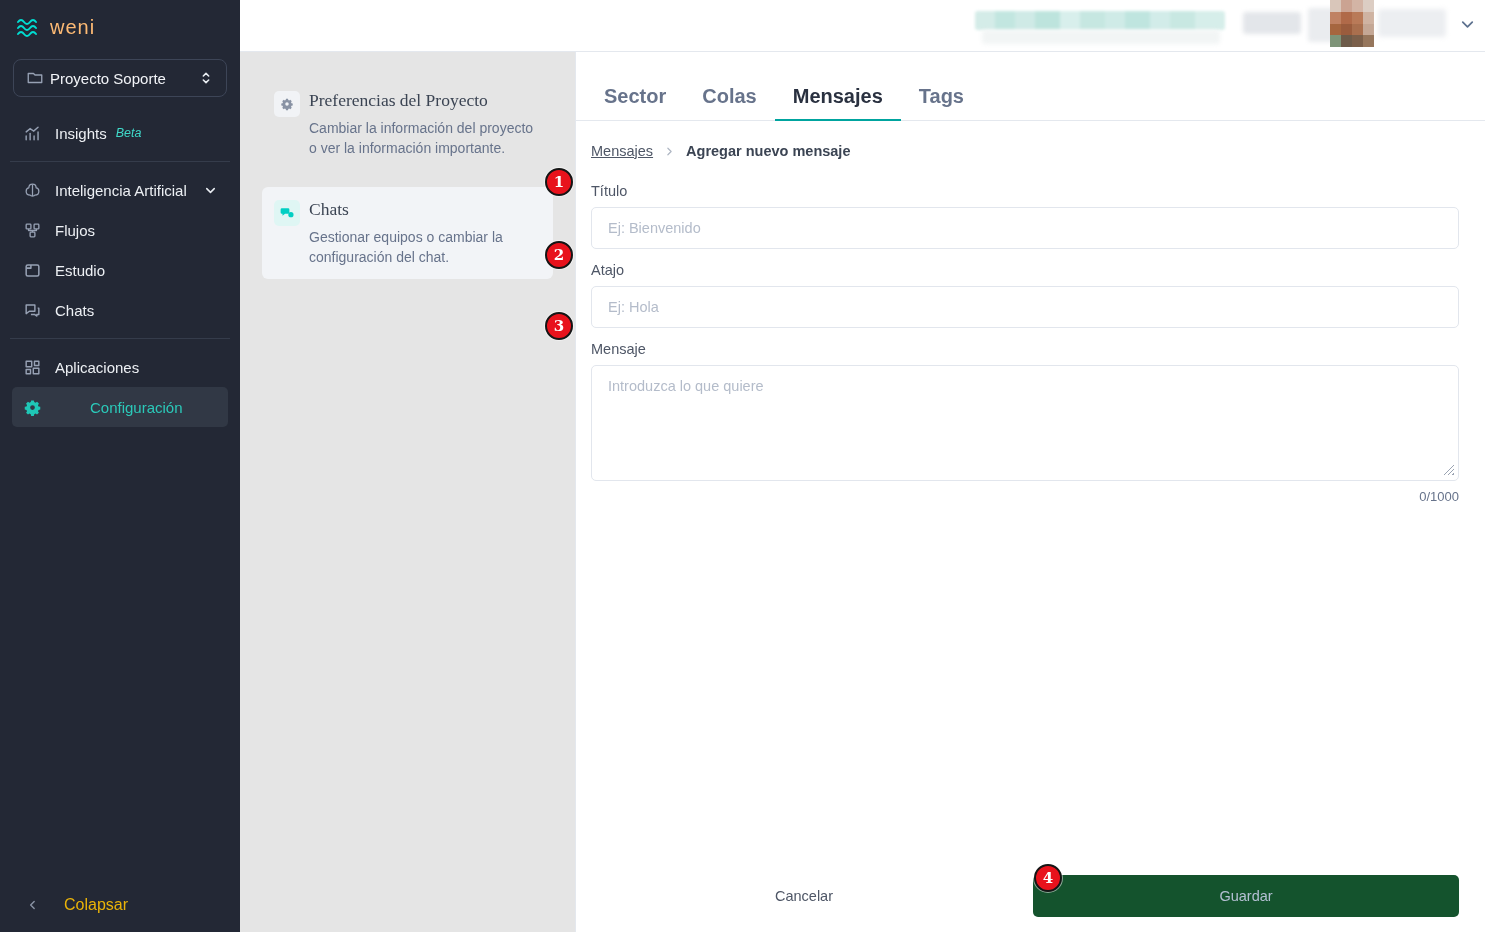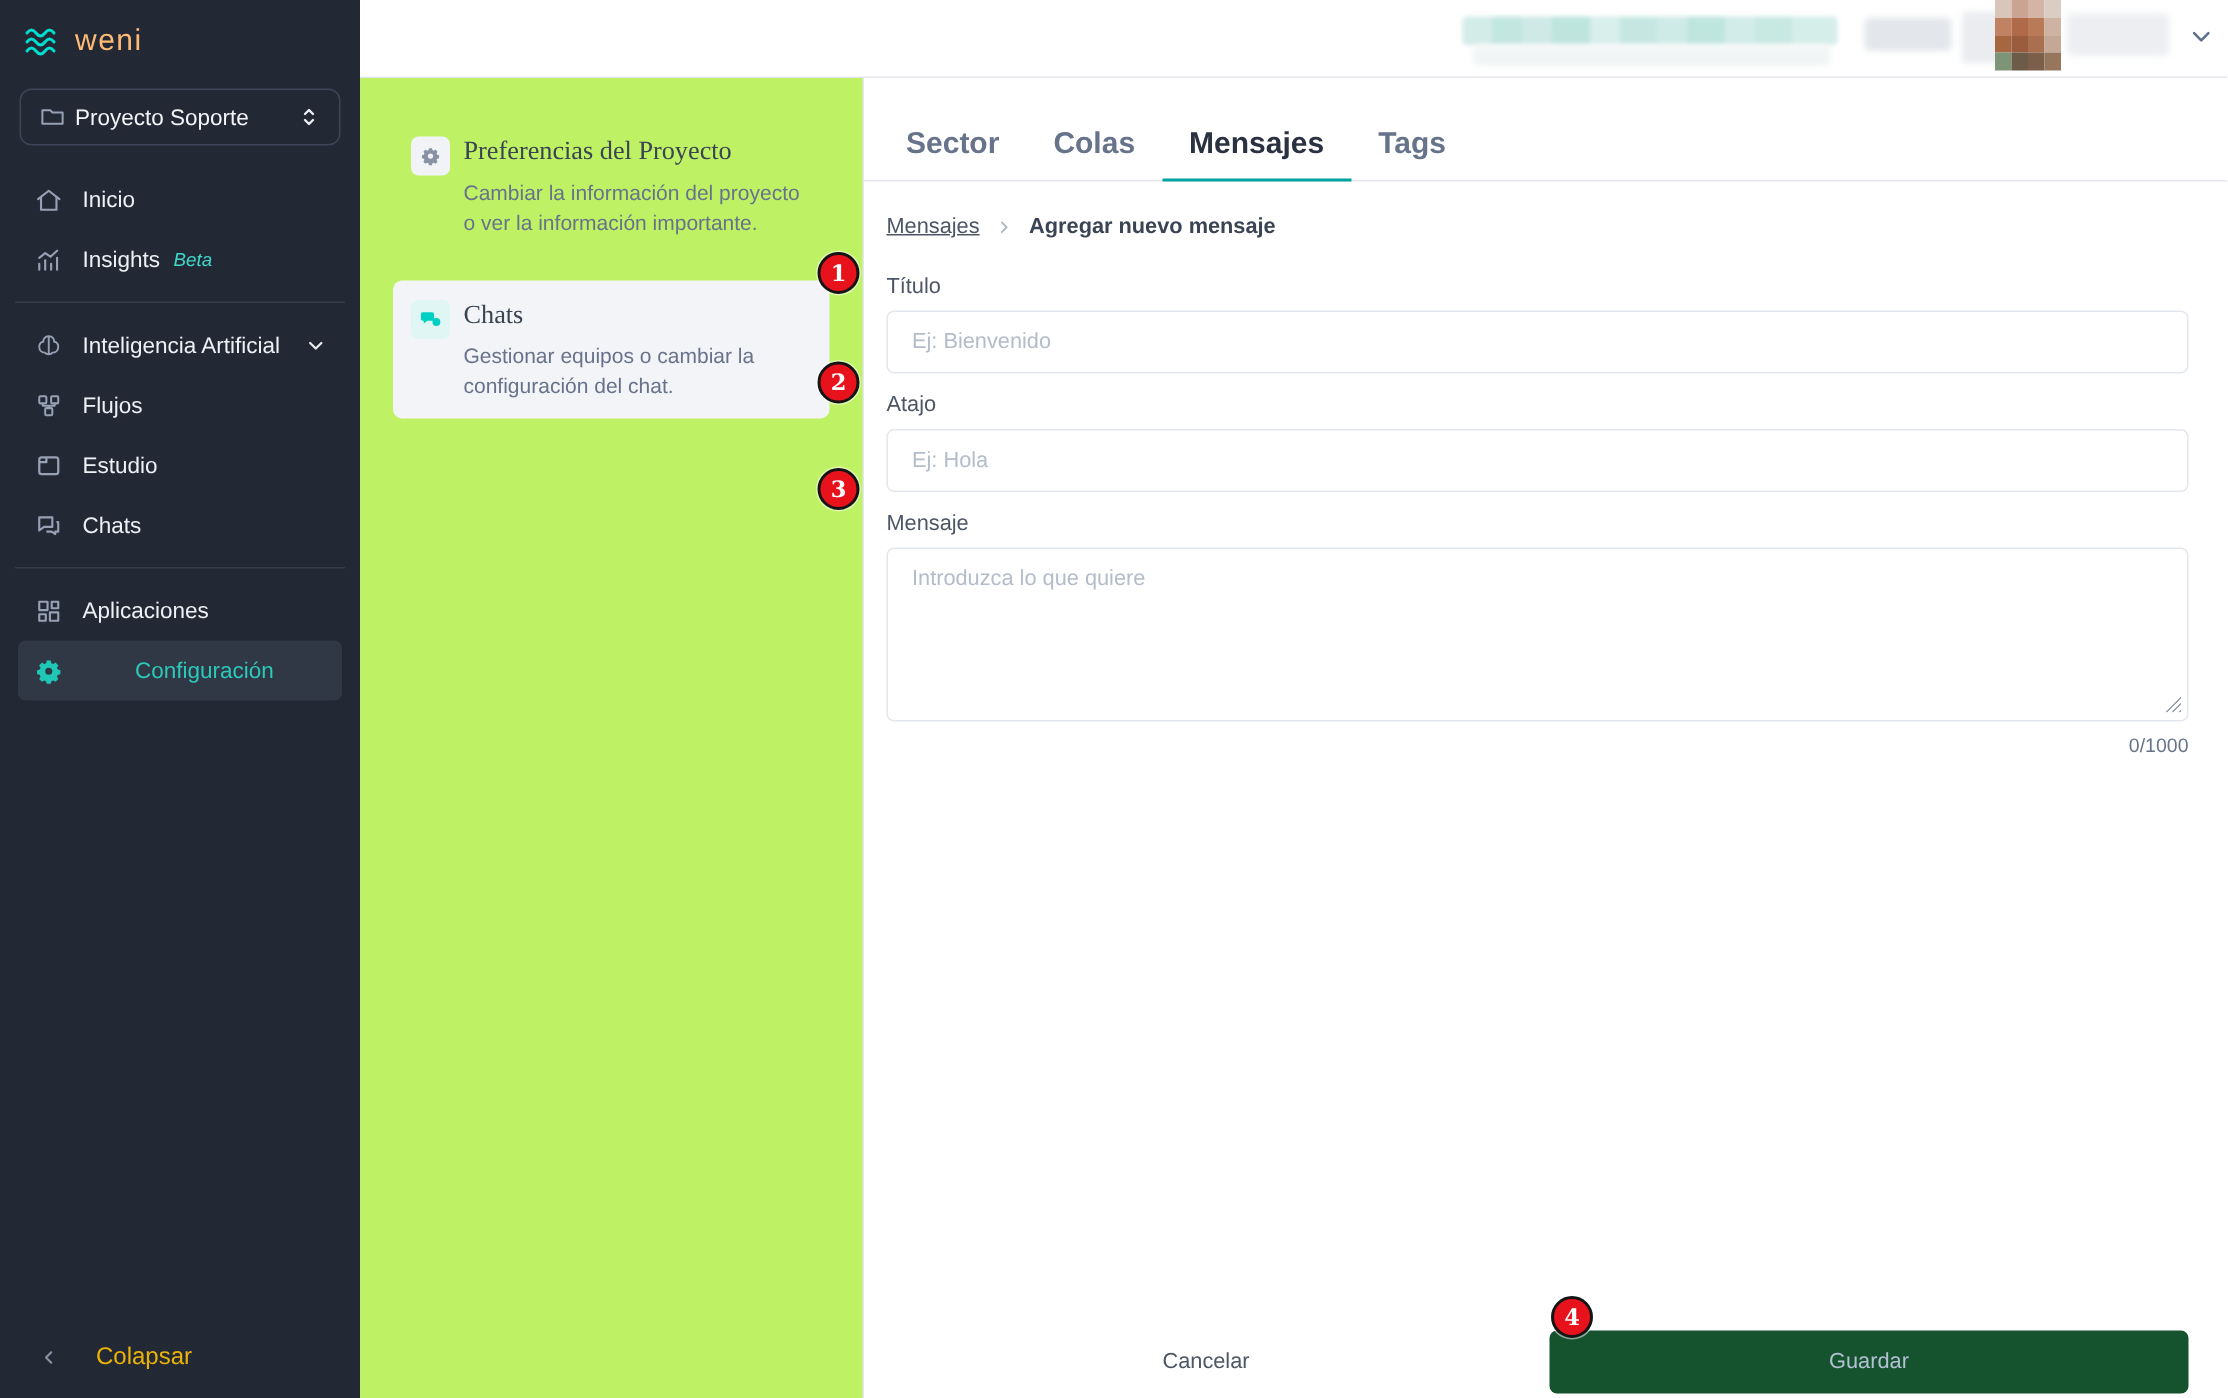--- a/index.html
+++ b/index.html
@@ -49,21 +49,21 @@
   .chip-pale { left:742px; top:30px; width:238px; height:14px; background:#f2f5f5; filter:blur(2px); }
   .chip-gray1 { left:1003px; top:12px; width:58px; height:22px; background:#e3e6ea; filter:blur(2px); }
   .chip-gray2 { left:1068px; top:8px; width:28px; height:34px; background:#eaecef; filter:blur(2px); }
   .chip-gray3 { left:1138px; top:9px; width:68px; height:28px; background:#eceef1; filter:blur(2.5px); }
   .avatar-px { position:absolute; left:1090px; top:0; width:44px; height:47px;
     display:grid; grid-template-columns:repeat(4,1fr); grid-template-rows:repeat(4,1fr); filter:blur(0.5px); }
   .avatar-px div { width:100%; height:100%; }
   .header-caret { position:absolute; left:1218px; top:15px; color:#5D718F; }
   
   .content { flex:1; display:flex; min-height:0; }
-  .settings-nav { width:336px; min-width:336px; border-right:1px solid #E4E8EE; padding-top:26px; background:#bef264; }
+  .settings-nav { width:336px; min-width:336px; border-right:1px solid #E4E8EE; padding-top:26px; background:#e5e5e5; }
   .settings-item { margin:0 22px 16px 22px; padding:12px; border-radius:6px; display:flex; gap:9px; align-items:flex-start; cursor:pointer; }
   .settings-item.selected { background:#F2F4F7; }
   .s-iconbox { width:26px; height:26px; border-radius:5px; display:flex; align-items:center; justify-content:center; flex:none; margin-top:1px; }
   .s-iconbox.gray { background:#F1F3F6; color:#8892A4; }
   .s-iconbox.teal { background:#DFF6F4; color:#00CFC3; }
   .s-title { font-family:"Liberation Serif", serif; font-size:17.5px; color:#3B4453; margin-bottom:7px; }
   .s-desc { font-size:14px; color:#67738B; line-height:1.45; max-width:246px; }
   
   .page { flex:1; display:flex; flex-direction:column; min-width:0; background:#fff; }
   .tabs { display:flex; padding-left:10px; margin-top:33px; border-bottom:1px solid #E4E8EE; }
@@ -83,21 +83,21 @@
     background:#fff; outline:none;
   }
   .field input { height:42px; padding:0 16px; }
   .field textarea { height:116px; padding:12px 16px; resize:none; display:block; }
   .field input::placeholder, .field textarea::placeholder { color:#B4BCCA; }
   .ta-wrap { position:relative; }
   .resize-handle { position:absolute; right:5px; bottom:6px; width:11px; height:11px;
     background:repeating-linear-gradient(135deg, transparent 0 2px, #9AA3B2 2px 3px);
     clip-path:polygon(100% 0, 0 100%, 100% 100%); }
   .counter { text-align:right; font-size:13px; color:#67738B; margin-top:8px; }
-  .page-footer { margin-top:auto; display:flex; gap:16px; padding:0 26px 3px 15px; }
+  .page-footer { margin-top:auto; display:flex; gap:16px; padding:0 26px 15px 15px; }
   .btn { flex:1; height:42px; border:none; border-radius:5px; font-family:"Liberation Sans", sans-serif;
     font-size:14.5px; display:flex; align-items:center; justify-content:center; cursor:pointer; }
   .btn-ghost { background:transparent; color:#4E5666; }
   .btn-disabled { background:#14532d; color:#B4C0D3; cursor:default; }
   
   .marker { position:absolute; width:28px; height:28px; border-radius:50%;
     background:#E8121C; border:2px solid #151515; color:#fff;
     font-family:"DejaVu Serif", serif; font-weight:700; font-size:15px;
     display:flex; align-items:center; justify-content:center; z-index:60;
     box-shadow:0 0 0 1px rgba(255,255,255,.5); }
@@ -129,29 +129,20 @@
     <span class="grow">Proyecto Soporte</span>
     <span>
       <svg width="16" height="16" viewBox="0 0 24 24" fill="none" stroke="#E9EDF2" stroke-width="2.4" stroke-linecap="round" stroke-linejoin="round">
         <path d="M8 9 L12 5 L16 9"></path>
           <path d="M8 15 L12 19 L16 15"></path>
       </svg>
     </span>
   </div>
 
   <nav class="nav">
-    <div class="nav-item">
-      <span class="icn">
-        <svg width="19" height="19" viewBox="0 0 24 24" fill="none" stroke="currentColor" stroke-width="1.8" stroke-linejoin="round" stroke-linecap="round">
-          <path d="M3 11 L12 4 L21 11"></path>
-            <path d="M5.5 9.5 V20 H18.5 V9.5"></path>
-        </svg>
-      </span>
-      <span>Inicio</span>
-    </div>
 
     <div class="nav-item">
       <span class="icn">
         <svg width="19" height="19" viewBox="0 0 24 24" fill="none" stroke="currentColor" stroke-width="1.8" stroke-linecap="round">
           <path d="M4 20 V15"></path>
             <path d="M9 20 V12"></path>
             <path d="M14 20 V15"></path>
             <path d="M19 20 V10"></path>
           <path d="M4 10 L9 6 L13.5 9 L19 4"></path>
         </svg>

